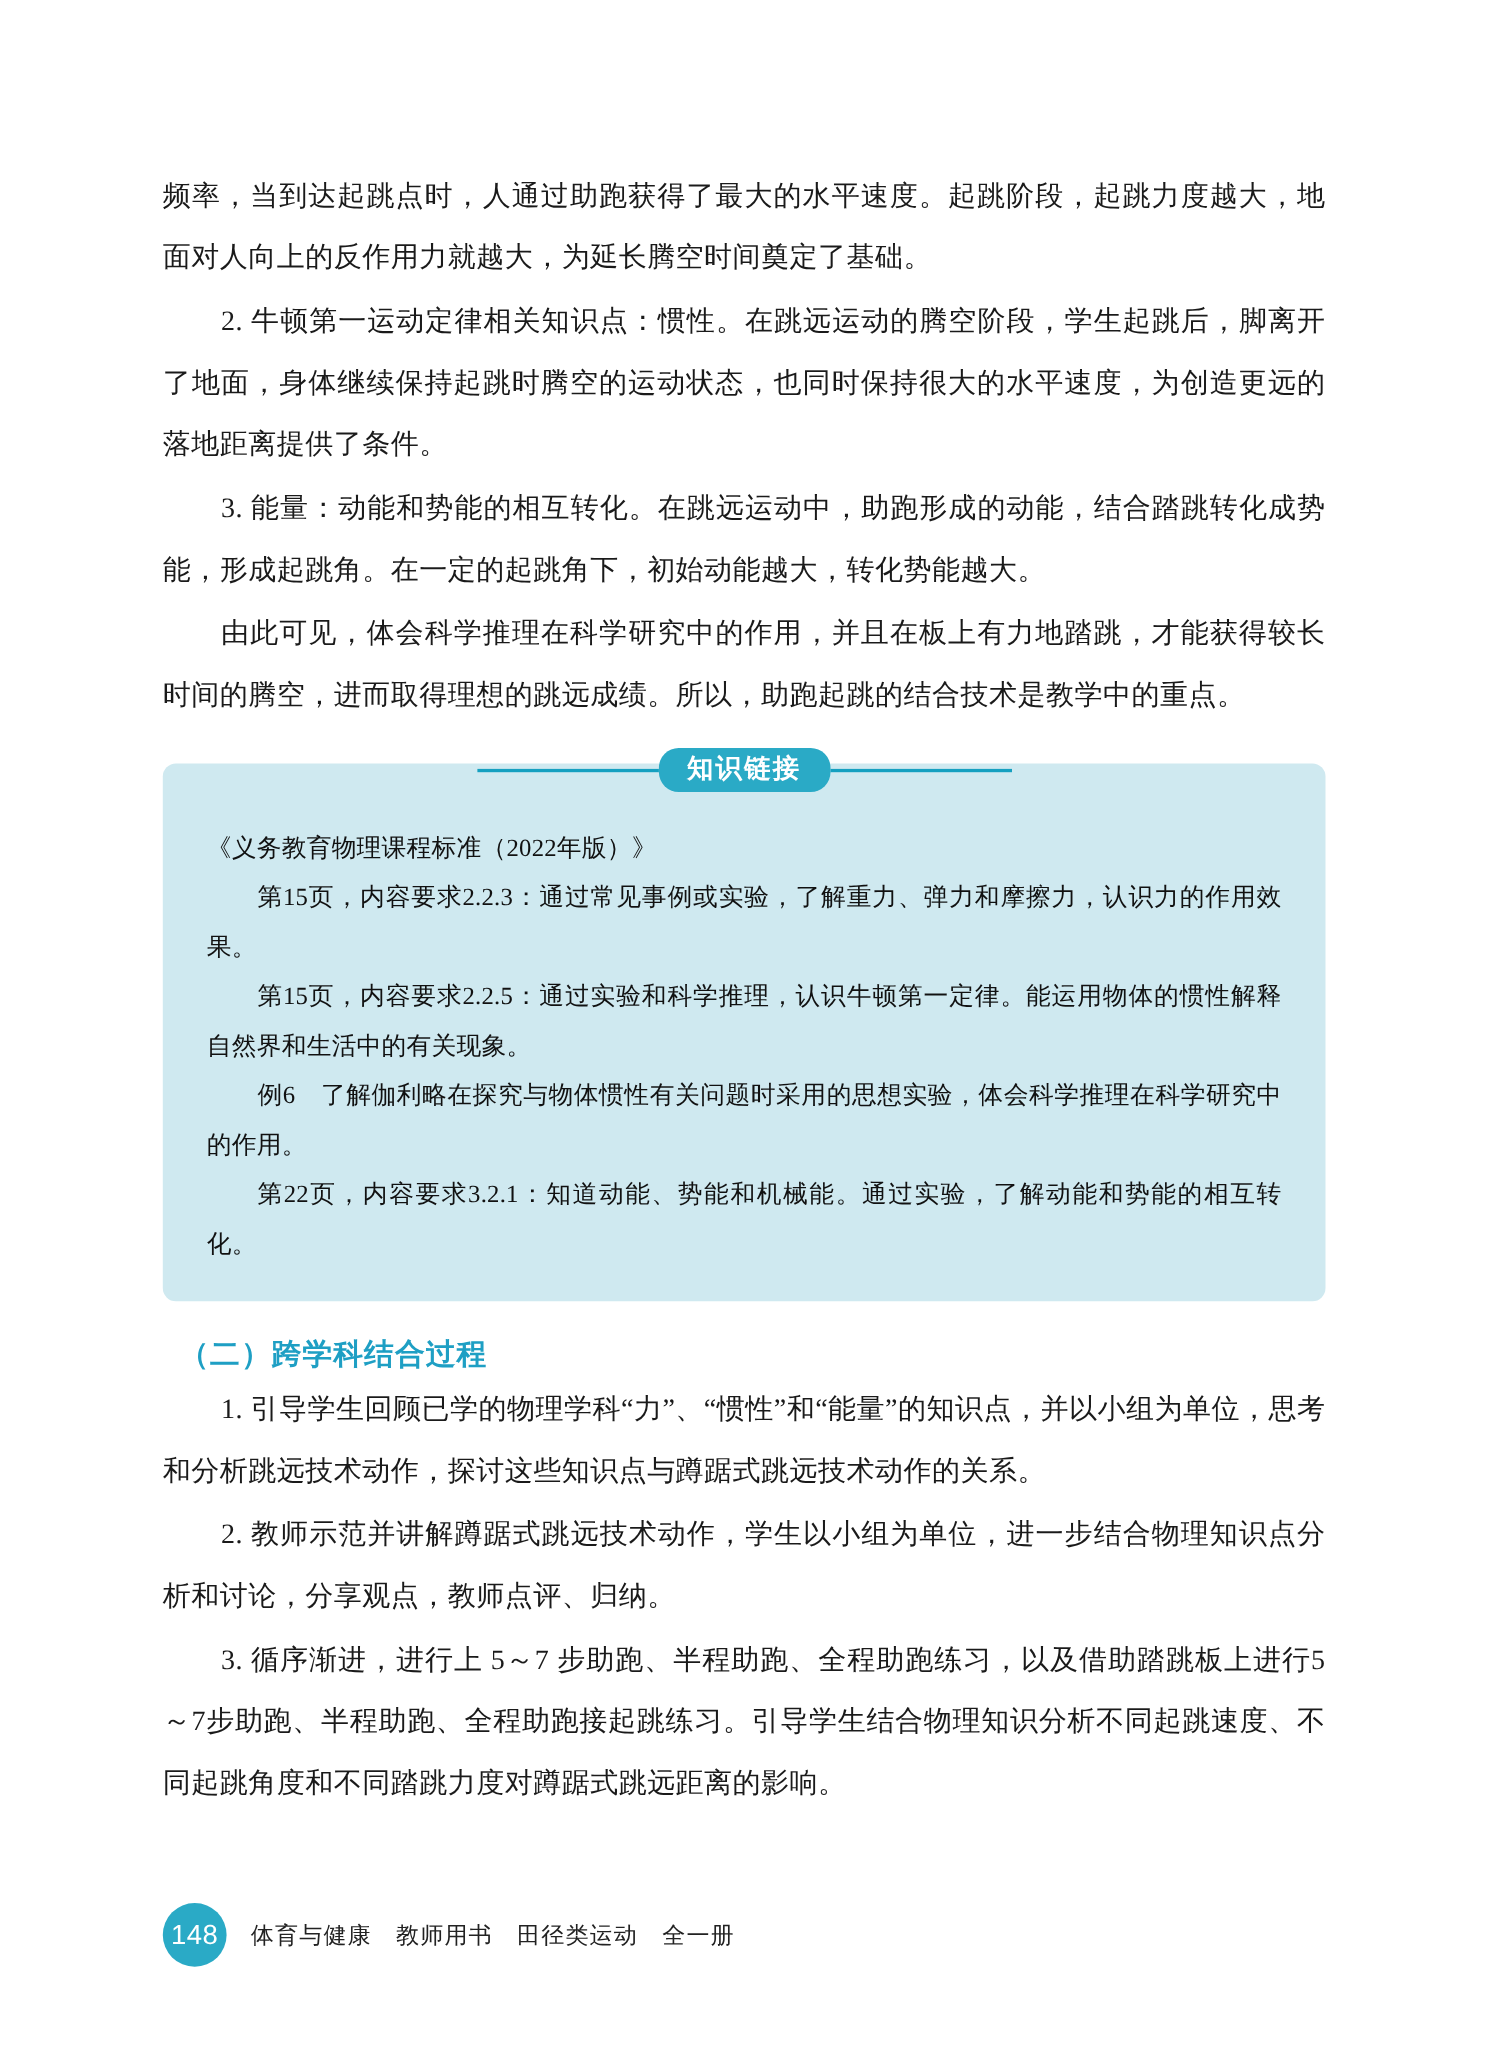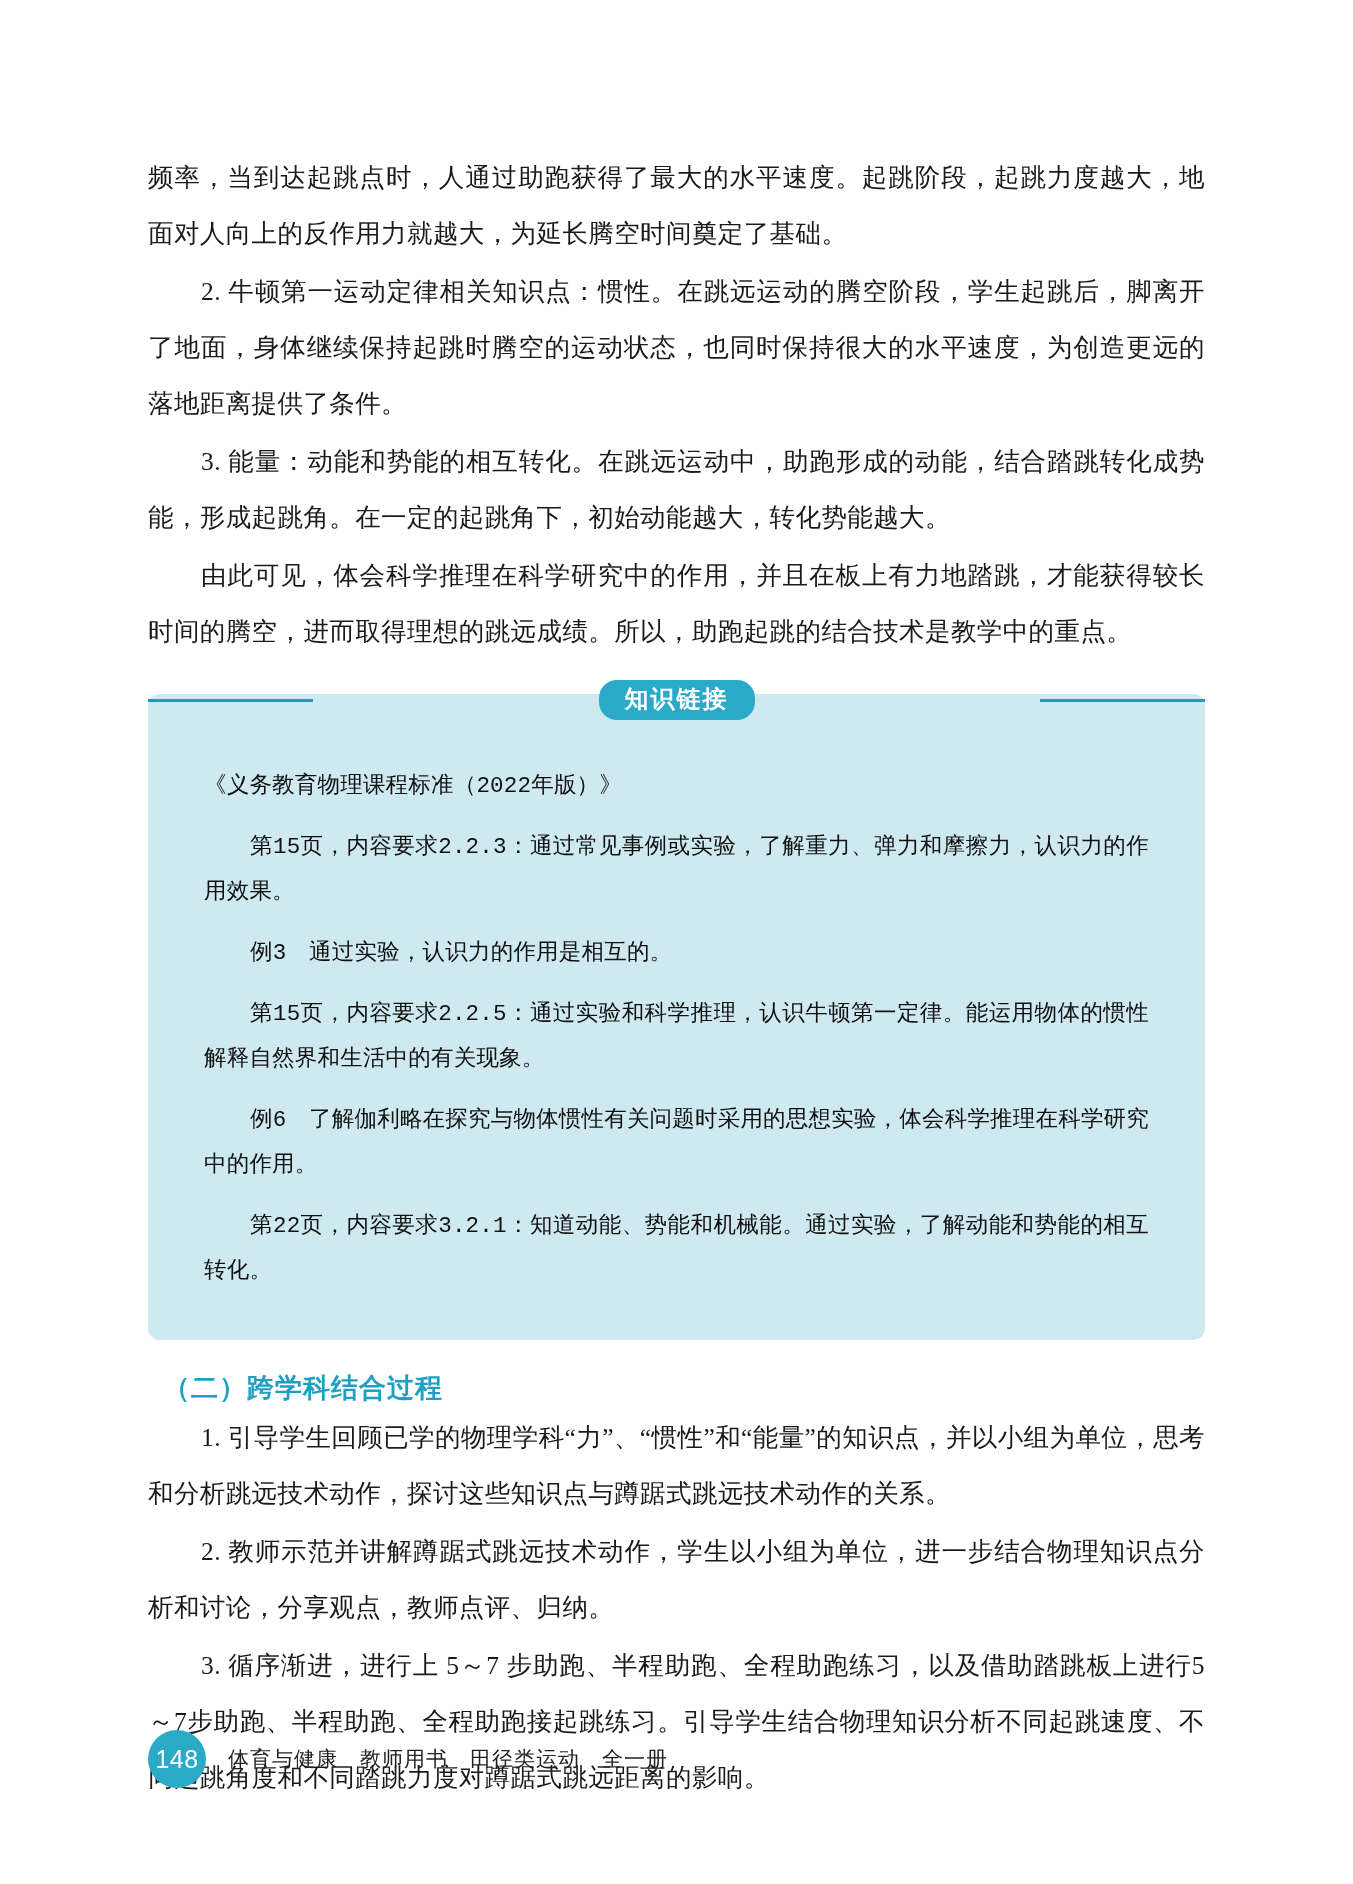--- a/index.html
+++ b/index.html
@@ -43,42 +43,42 @@
     padding: 54px 40px 30px 40px;
     box-sizing: border-box;
   }
   .kbox-header {
     position: absolute;
     top: -14px;
     left: 0;
     right: 0;
     display: flex;
     align-items: center;
-    justify-content: space-between;
+    justify-content: center;
   }
   .kbox-header .rule {
     height: 3px;
     background: #15a0c0;
     flex: 0 0 165px;
   }
   .kbox-title {
     background: #2aaac6;
     color: #ffffff;
     font-family: "Liberation Sans", "DejaVu Sans", sans-serif;
     font-weight: bold;
     font-size: 24px;
     letter-spacing: 2px;
     padding: 7px 26px 9px 26px;
     border-radius: 18px;
     line-height: 1;
     white-space: nowrap;
   }
   .kbox p {
-    margin: 16px;
-    font-family: Liberation Mono, monospace;
+    margin: 0;
+    font-family: Liberation Serif, serif;
     font-size: 22.5px;
     line-height: 45px;
     text-align: justify;
     text-justify: inter-ideograph;
     color: #111;
     letter-spacing: 0.2px;
   }
   .kbox p.ind {
     text-indent: 46px;
   }
@@ -131,21 +131,20 @@
   <p class="body-text indent">由此可见，体会科学推理在科学研究中的作用，并且在板上有力地踏跳，才能获得较长时间的腾空，进而取得理想的跳远成绩。所以，助跑起跳的结合技术是教学中的重点。</p>
 
   <div class="kbox">
     <div class="kbox-header">
       <span class="rule"></span>
       <span class="kbox-title">知识链接</span>
       <span class="rule"></span>
     </div>
     <p>《义务教育物理课程标准（2022年版）》</p>
     <p class="ind">第15页，内容要求2.2.3：通过常见事例或实验，了解重力、弹力和摩擦力，认识力的作用效果。</p>
-    <p class="ind">例3　通过实验，认识力的作用是相互的。</p>
     <p class="ind">第15页，内容要求2.2.5：通过实验和科学推理，认识牛顿第一定律。能运用物体的惯性解释自然界和生活中的有关现象。</p>
     <p class="ind">例6　了解伽利略在探究与物体惯性有关问题时采用的思想实验，体会科学推理在科学研究中的作用。</p>
     <p class="ind">第22页，内容要求3.2.1：知道动能、势能和机械能。通过实验，了解动能和势能的相互转化。</p>
   </div>
 
   <h2 class="section">（二）跨学科结合过程</h2>
 
   <p class="body-text indent">1. 引导学生回顾已学的物理学科“力”、“惯性”和“能量”的知识点，并以小组为单位，思考和分析跳远技术动作，探讨这些知识点与蹲踞式跳远技术动作的关系。</p>
   <p class="body-text indent">2. 教师示范并讲解蹲踞式跳远技术动作，学生以小组为单位，进一步结合物理知识点分析和讨论，分享观点，教师点评、归纳。</p>
   <p class="body-text indent">3. 循序渐进，进行上 5～7 步助跑、半程助跑、全程助跑练习，以及借助踏跳板上进行5～7步助跑、半程助跑、全程助跑接起跳练习。引导学生结合物理知识分析不同起跳速度、不同起跳角度和不同踏跳力度对蹲踞式跳远距离的影响。</p>

